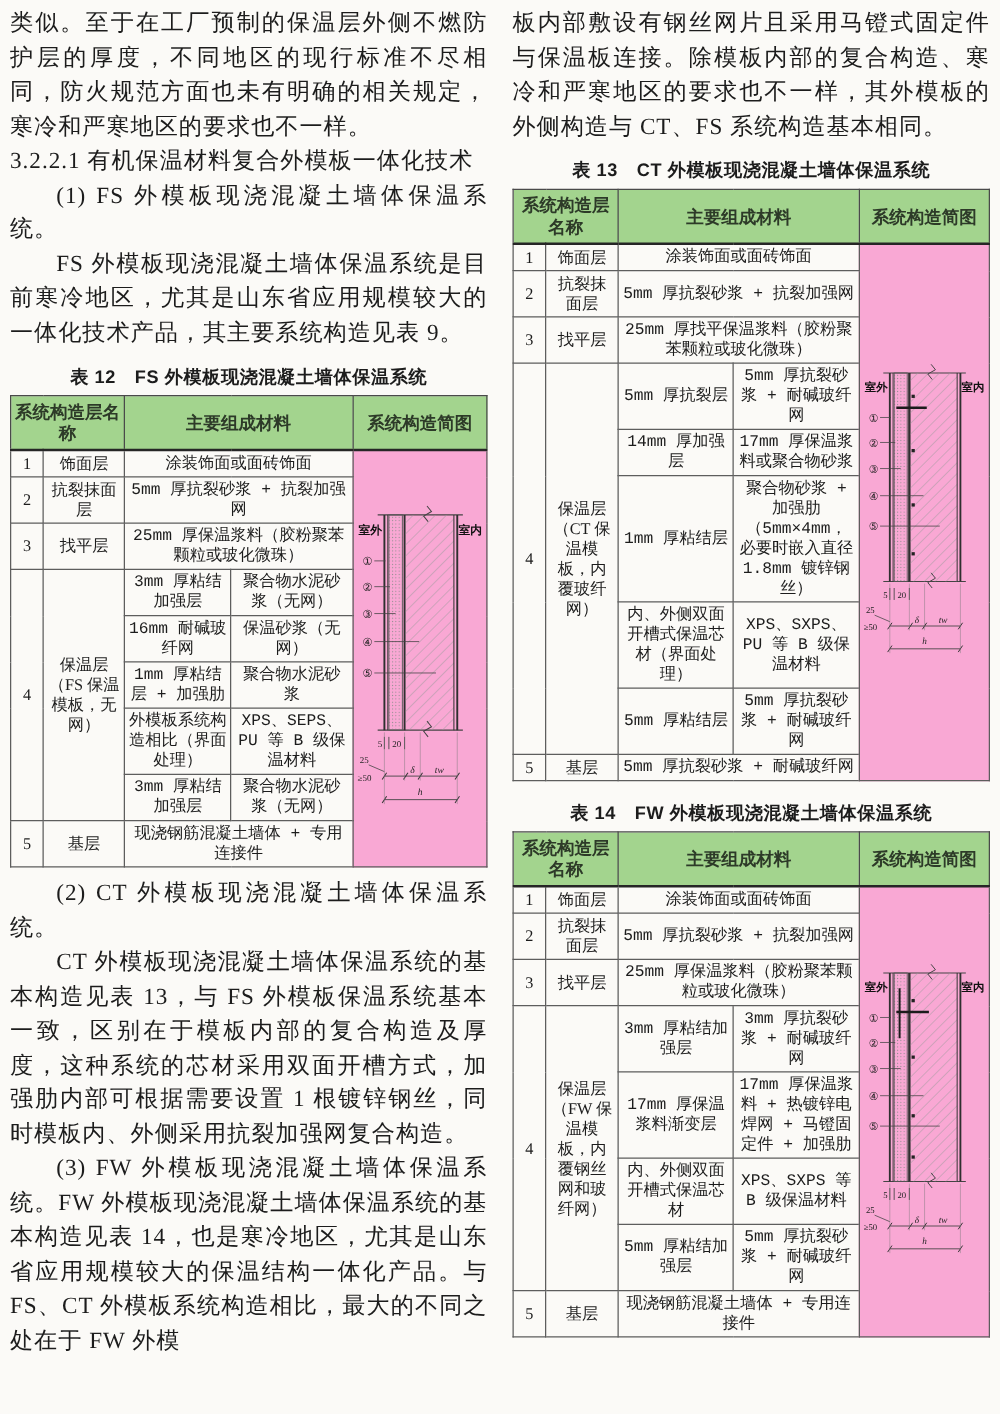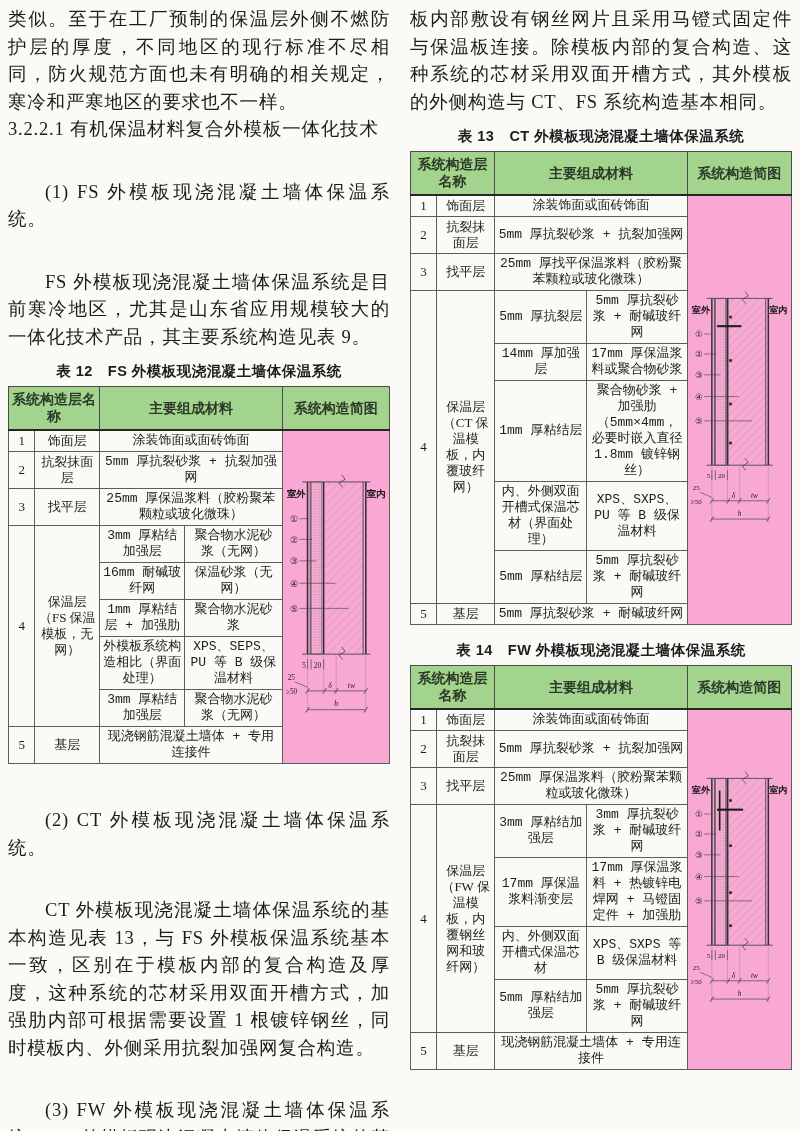--- a/index.html
+++ b/index.html
@@ -7,21 +7,21 @@
     width:800px;height:1131px;overflow:hidden;
     background:#fbfaf7;color:#1c1c1c;
     font-family:"Liberation Serif","DejaVu Serif",serif;
   }
   .page{display:flex;gap:20px;padding:6px 8px 0 8px;box-sizing:border-box;}
   .col{width:382px;flex:0 0 382px;}
   p.body{
     font-size:18.5px;line-height:27.5px;margin:0;
     text-align:justify;letter-spacing:0.8px;
   }
-  p.indent{text-indent:2em;margin-top:35px;}
+  p.indent{text-indent:2em;}
   .sec-heading{font-size:18.5px;line-height:28px;margin:1px 0;letter-spacing:0.5px;}
   .tbl-title{
     text-align:center;font-family:"Liberation Sans","DejaVu Sans",sans-serif;
     font-weight:bold;font-size:14.5px;margin:11px 0 5px 0;letter-spacing:0.5px;
   }
   table.sys{
     border-collapse:collapse;width:100%;
     font-size:13px;line-height:16px;table-layout:fixed;
     border:1.6px solid #3f3f3f;
   }
@@ -184,21 +184,21 @@
       </tbody>
     </table>
 
     <div class="spacer-sm"></div>
     <p class="body indent">(2) CT 外模板现浇混凝土墙体保温系统。</p>
     <p class="body indent">CT 外模板现浇混凝土墙体保温系统的基本构造见表 13，与 FS 外模板保温系统基本一致，区别在于模板内部的复合构造及厚度，这种系统的芯材采用双面开槽方式，加强肋内部可根据需要设置 1 根镀锌钢丝，同时模板内、外侧采用抗裂加强网复合构造。</p>
     <p class="body indent">(3) FW 外模板现浇混凝土墙体保温系统。FW 外模板现浇混凝土墙体保温系统的基本构造见表 14，也是寒冷地区，尤其是山东省应用规模较大的保温结构一体化产品。与 FS、CT 外模板系统构造相比，最大的不同之处在于 FW 外模</p>
   </div>
 
   <div class="col">
-    <p class="body">板内部敷设有钢丝网片且采用马镫式固定件与保温板连接。除模板内部的复合构造、这种系统的芯材采用双面开槽方式，其外模板的外侧构造与 CT、FS 系统构造基本相同。</p>
+    <p class="body">板内部敷设有钢丝网片且采用马镫式固定件与保温板连接。除模板内部的复合构造、寒冷和严寒地区的要求也不一样，其外模板的外侧构造与 CT、FS 系统构造基本相同。</p>
 
     <div class="tbl-title">表 13　CT 外模板现浇混凝土墙体保温系统</div>
 
     <table class="sys">
       <colgroup>
           <col style="width:26px">
           <col style="width:58px">
           <col style="width:92px">
           <col style="width:100px">
           <col style="width:104px">

